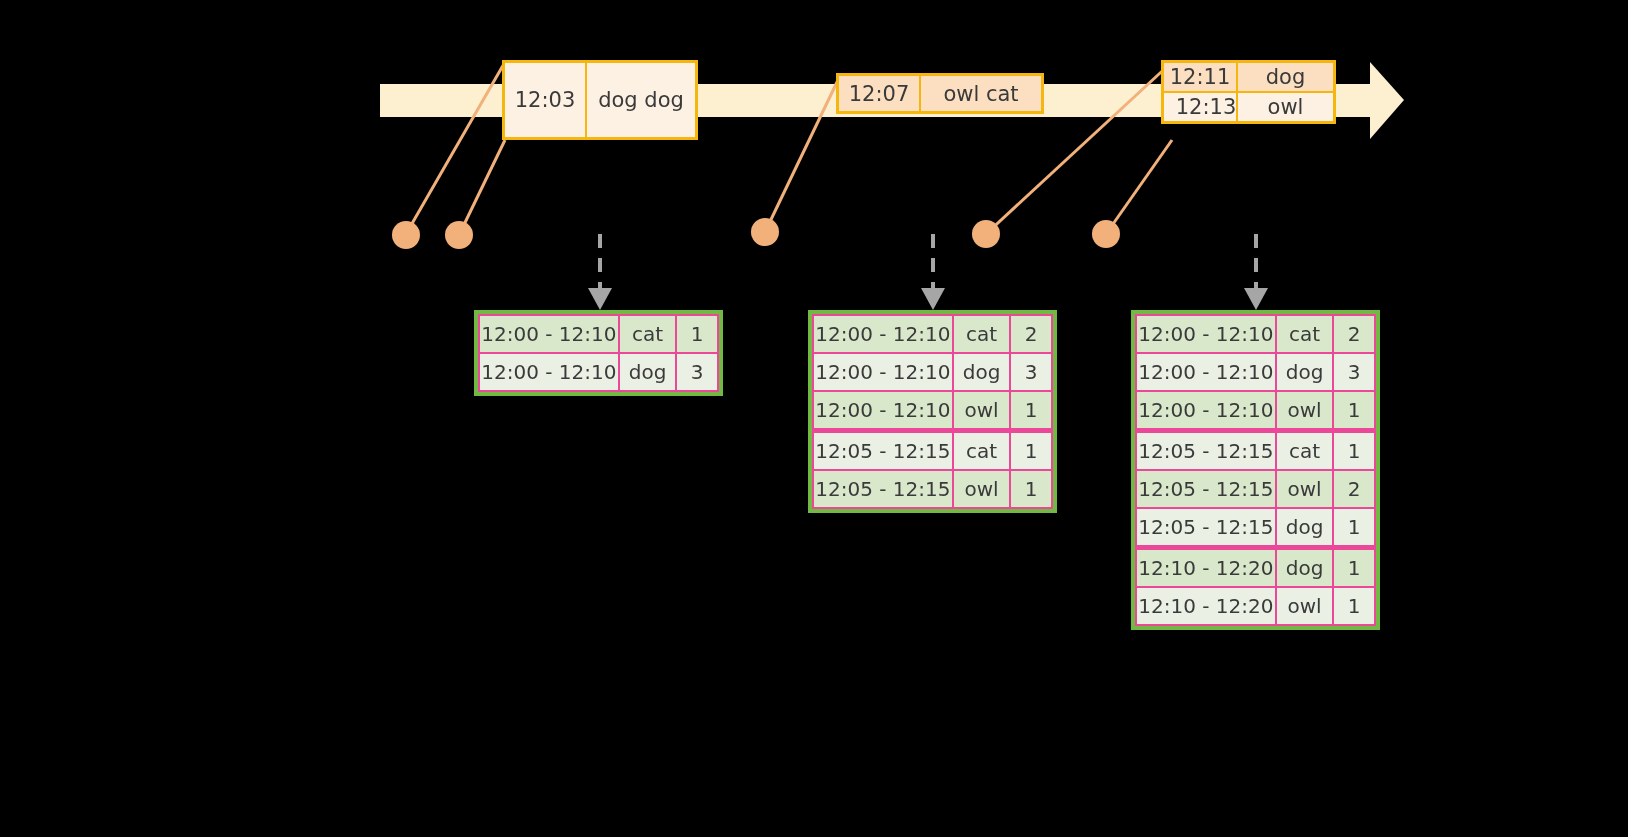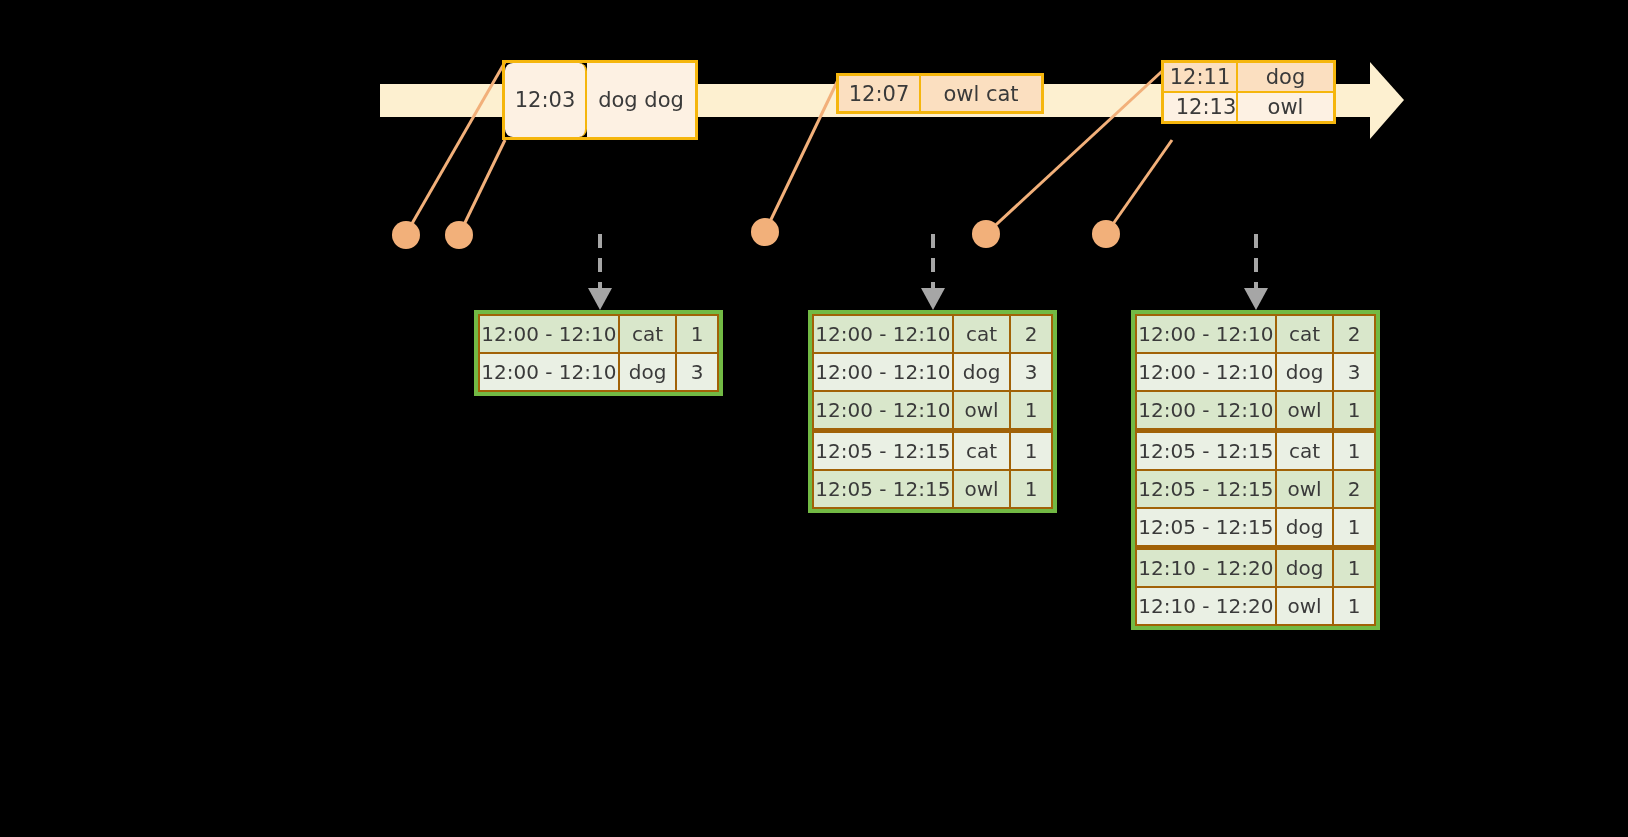--- a/index.html
+++ b/index.html
@@ -16,21 +16,21 @@
   .event-row{display:flex;flex:1;}
   .event-row + .event-row{border-top:2px solid #f5b60d;}
   .ev-time,.ev-words{display:flex;align-items:center;justify-content:center;
              font-size:21px;color:#3a3a3a;box-sizing:border-box;}
   .ev-time{border-right:2px solid #f5b60d;}
   .row-a .ev-time,.row-a .ev-words{background:#fbdfc0;}
   .row-b .ev-time,.row-b .ev-words{background:#fdf1e3;}
 
   
   .result-table{position:absolute;border:4px solid #72b944;box-sizing:border-box;
-                background:#a16207;display:flex;flex-direction:column;
+                background:#ec4899;display:flex;flex-direction:column;
                 padding:2px;gap:2px;}
   .rt-group{display:flex;flex-direction:column;gap:2px;}
   .rt-group + .rt-group{margin-top:3px;}
   .rt-row{display:flex;height:36px;}
   .rt-cell{display:flex;align-items:center;justify-content:center;
            font-size:20px;color:#3a3a3a;box-sizing:border-box;}
   .rt-cell + .rt-cell{margin-left:2px;}
   .shade-a .rt-cell{background:#d9e7cb;}
   .shade-b .rt-cell{background:#eaf0e4;}
 </style>
@@ -73,21 +73,21 @@
       </g>
       <g>
         <line x1="1256" y1="234" x2="1256" y2="288" stroke-dasharray="14,10"></line>
         <polygon points="1244,288 1268,288 1256,310" stroke="none"></polygon>
       </g>
     </g>
   </svg>
 
   <div class="event-box" style="left:502px;top:60px;width:196px;height:80px;">
     <div class="event-row row-b">
-      <div class="ev-time" style="width:82px;border-radius:8px;">12:03</div>
+      <div class="ev-time" style="width:82px;">12:03</div>
       <div class="ev-words" style="flex:1;">dog dog</div>
     </div>
   </div>
 
   <div class="event-box" style="left:836px;top:73px;width:208px;height:41px;">
     <div class="event-row row-a">
       <div class="ev-time" style="width:82px;">12:07</div>
       <div class="ev-words" style="flex:1;">owl cat</div>
     </div>
   </div>

